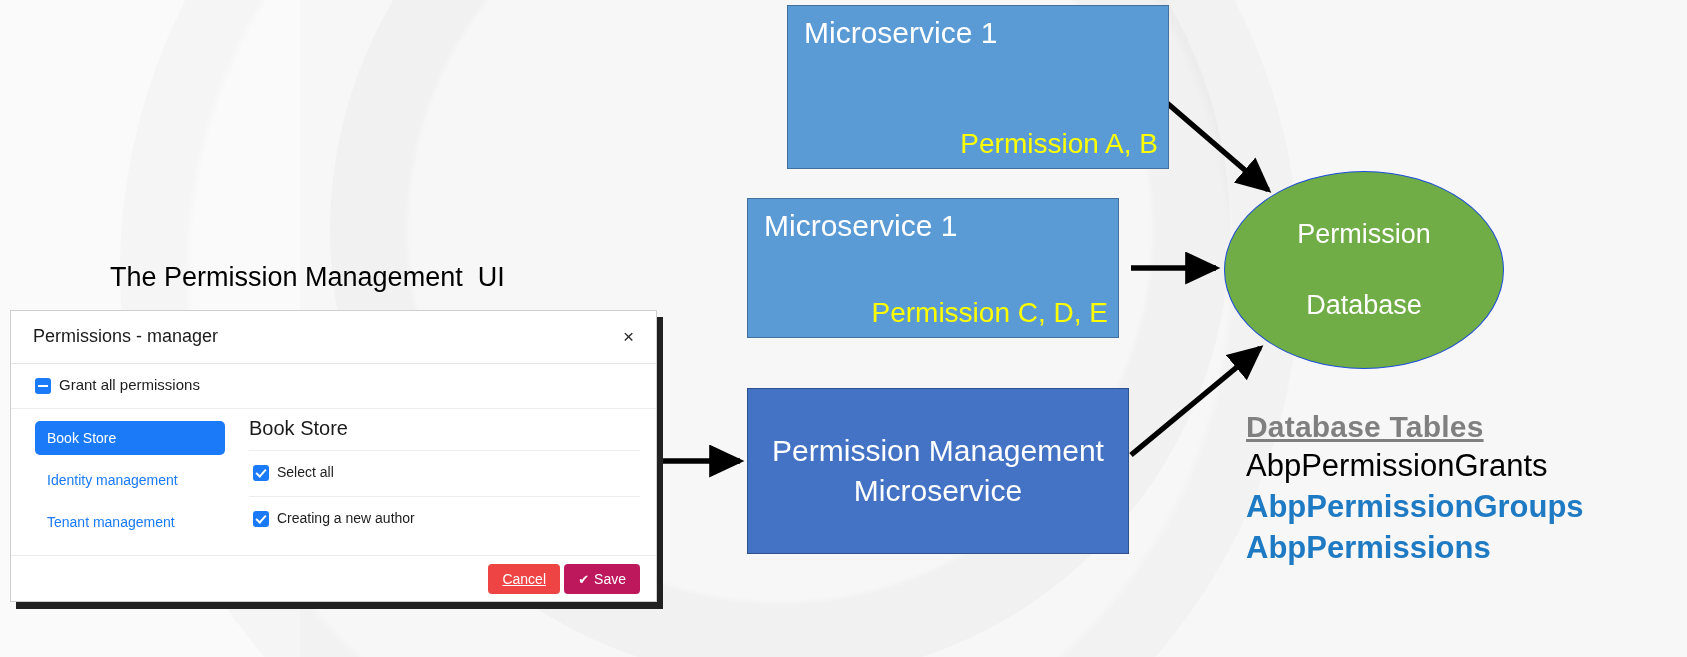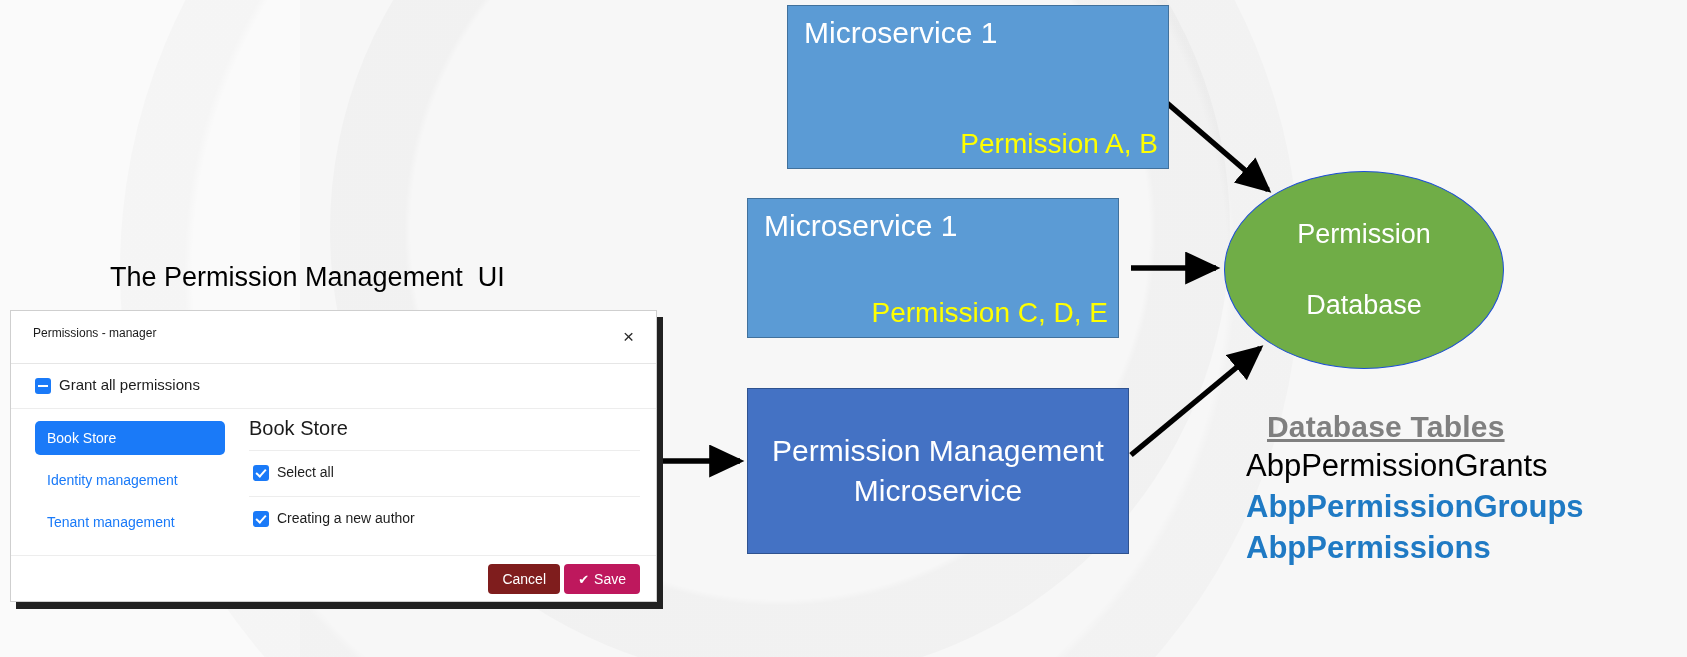--- a/index.html
+++ b/index.html
@@ -35,33 +35,33 @@
 
   
   #db-ellipse{position:absolute;left:1224px;top:171px;width:278px;height:196px;
       background:#70ad47;border:1px solid #1d4ed8;border-radius:50%;
       display:flex;align-items:center;justify-content:center;text-align:center;
       color:#fff;font-size:27px;line-height:1.3;}
 
   
   #db-tables{position:absolute;left:1246px;top:410px;width:420px;}
   #db-tables .tbl-head{font-size:30px;font-weight:bold;color:#808080;
-      text-decoration:underline;letter-spacing:.2px;margin-bottom:2px;margin-left:21px;}
+      text-decoration:underline;letter-spacing:.2px;margin-bottom:2px;}
   #db-tables .tbl-row{font-size:31px;line-height:1.32;color:#000;}
   #db-tables .tbl-row.hl{color:#1f7ac4;font-weight:bold;}
 
   
   #ui-caption{position:absolute;left:110px;top:262px;font-size:27px;color:#000;white-space:pre;}
 
   
   #modal{position:absolute;left:10px;top:310px;width:647px;height:292px;
      background:#fff;border:1px solid #cfcfcf;
      box-shadow:6px 7px 0 0 #212121;box-sizing:border-box;}
   #modal-header{position:relative;height:52px;border-bottom:1px solid #e6e6e6;}
-  #modal-title{position:absolute;left:22px;top:15px;font-size:12px;color:#1b1b1b;}
+  #modal-title{position:absolute;left:22px;top:15px;font-size:18px;color:#1b1b1b;}
   #modal-close{position:absolute;right:18px;top:14px;font-size:19px;color:#2b2b2b;
       background:none;border:none;cursor:pointer;line-height:1;padding:2px 4px;font-family:inherit;}
 
   #grant-all-row{position:relative;height:44px;border-bottom:1px solid #ededed;}
   .cb{display:inline-block;width:16px;height:16px;border-radius:3px;background:#1a7af8;
       position:relative;vertical-align:middle;box-sizing:border-box;}
   .cb.indet::after{content:"";position:absolute;left:3px;top:7px;width:10px;height:2px;background:#fff;}
   .cb.checked::after{content:"";position:absolute;left:5px;top:2px;width:4px;height:8px;
       border:solid #fff;border-width:0 2px 2px 0;transform:rotate(42deg);}
   #grant-all-cb{position:absolute;left:24px;top:14px;}
@@ -76,21 +76,21 @@
   #pane{position:absolute;left:238px;top:8px;right:16px;}
   #pane-title{font-size:20px;color:#1b1b1b;padding-bottom:10px;border-bottom:1px solid #ededed;}
   .perm-row{position:relative;height:45px;border-bottom:1px solid #ededed;}
   .perm-row:last-child{border-bottom:none;}
   .perm-cb{position:absolute;left:4px;top:14px;}
   .perm-label{position:absolute;left:28px;top:13px;font-size:14px;color:#1d1d1d;}
 
   #modal-footer{position:absolute;left:0;right:0;bottom:0;height:45px;border-top:1px solid #ededed;}
   .btn{position:absolute;top:8px;border:none;border-radius:4px;font-size:14px;color:#fff;
        cursor:pointer;padding:7px 14px;font-family:inherit;}
-  #cancel-btn{right:96px;background:#7f1d1d;}
+  #cancel-btn{right:96px;background:#ef4444;text-decoration:underline;}
   #save-btn{right:16px;background:#be185d;}
   #save-btn .tick{margin-right:5px;font-size:13px;}
 </style>
 </head>
 <body>
 
 <div class="bg-l"></div>
 <div class="bg-swoosh bg-s1"></div>
 <div class="bg-swoosh bg-s2"></div>
 

